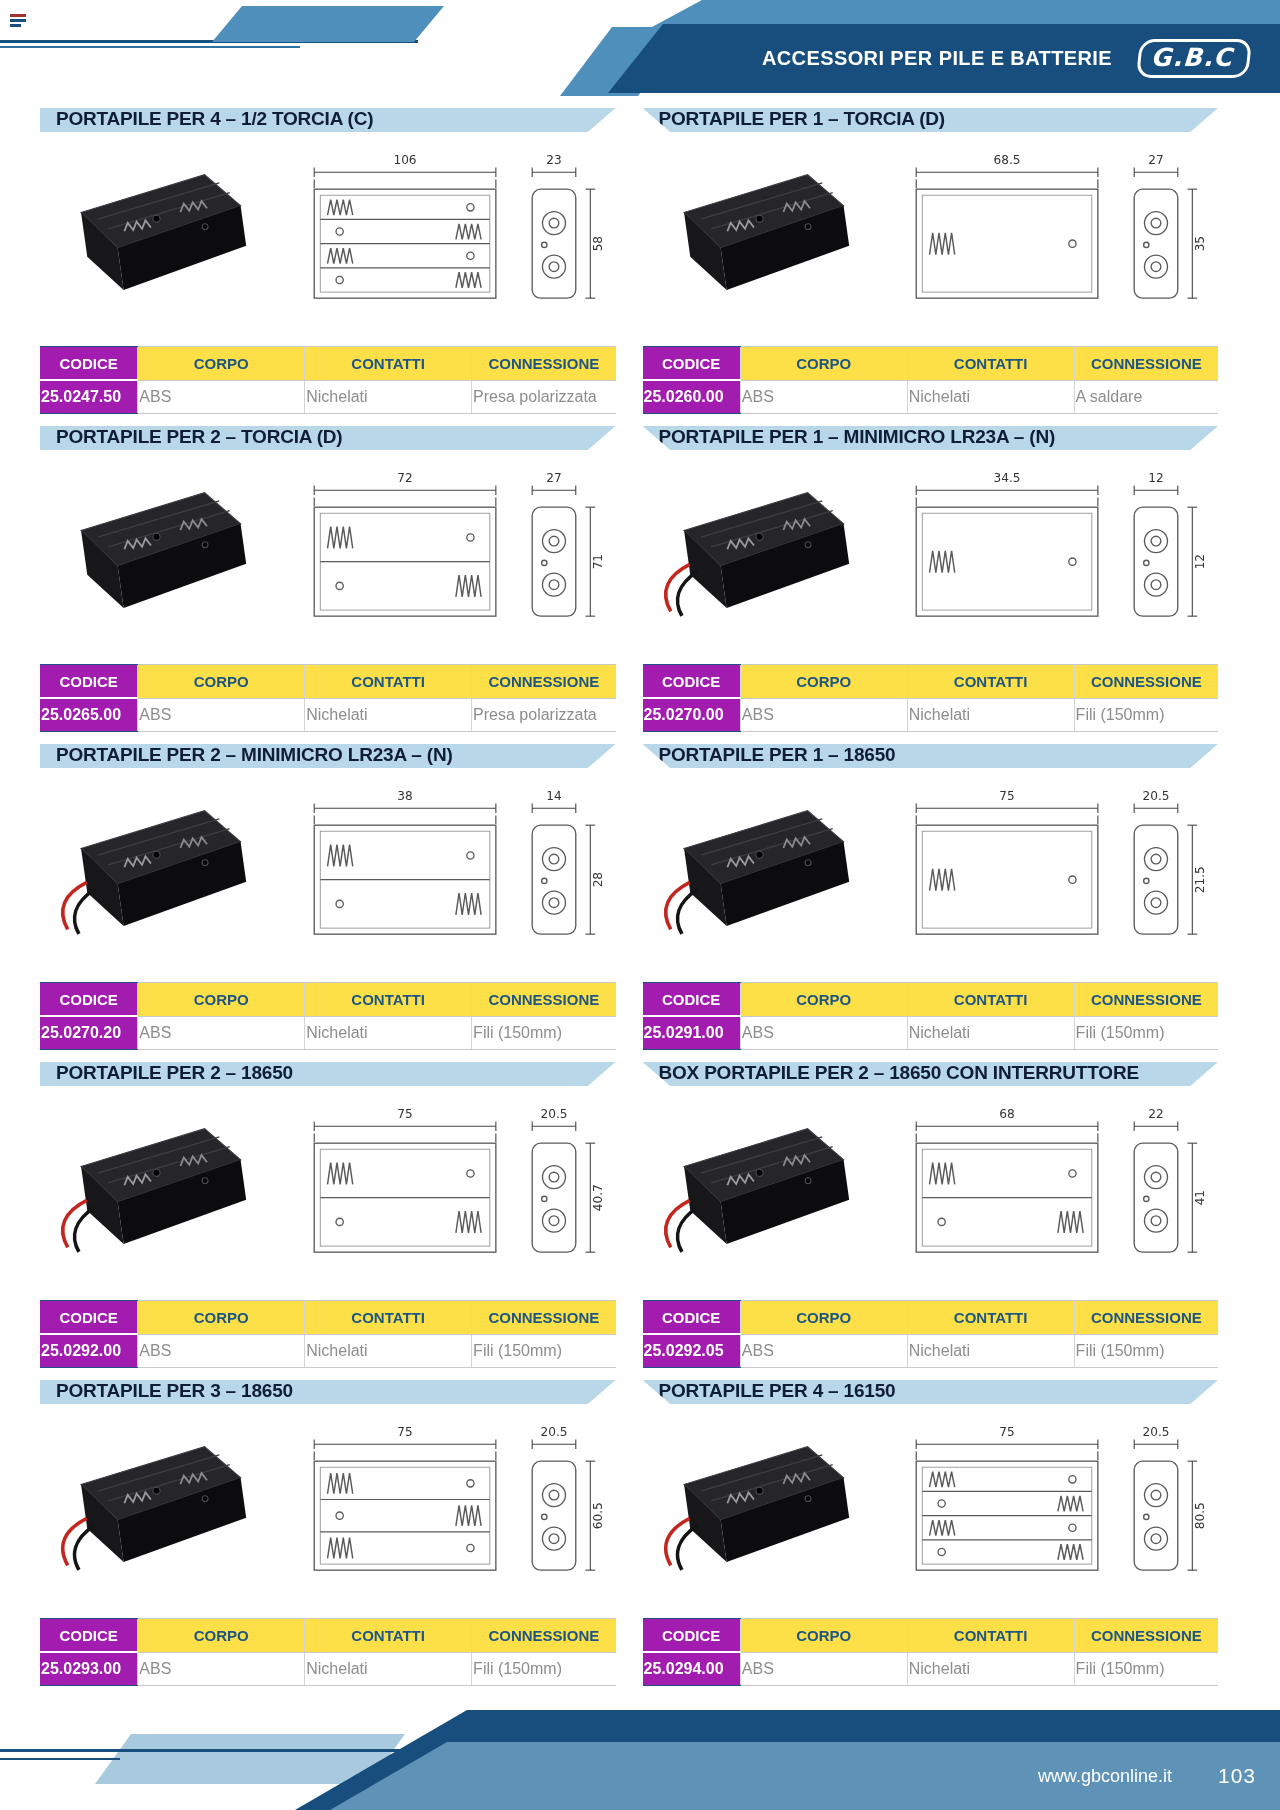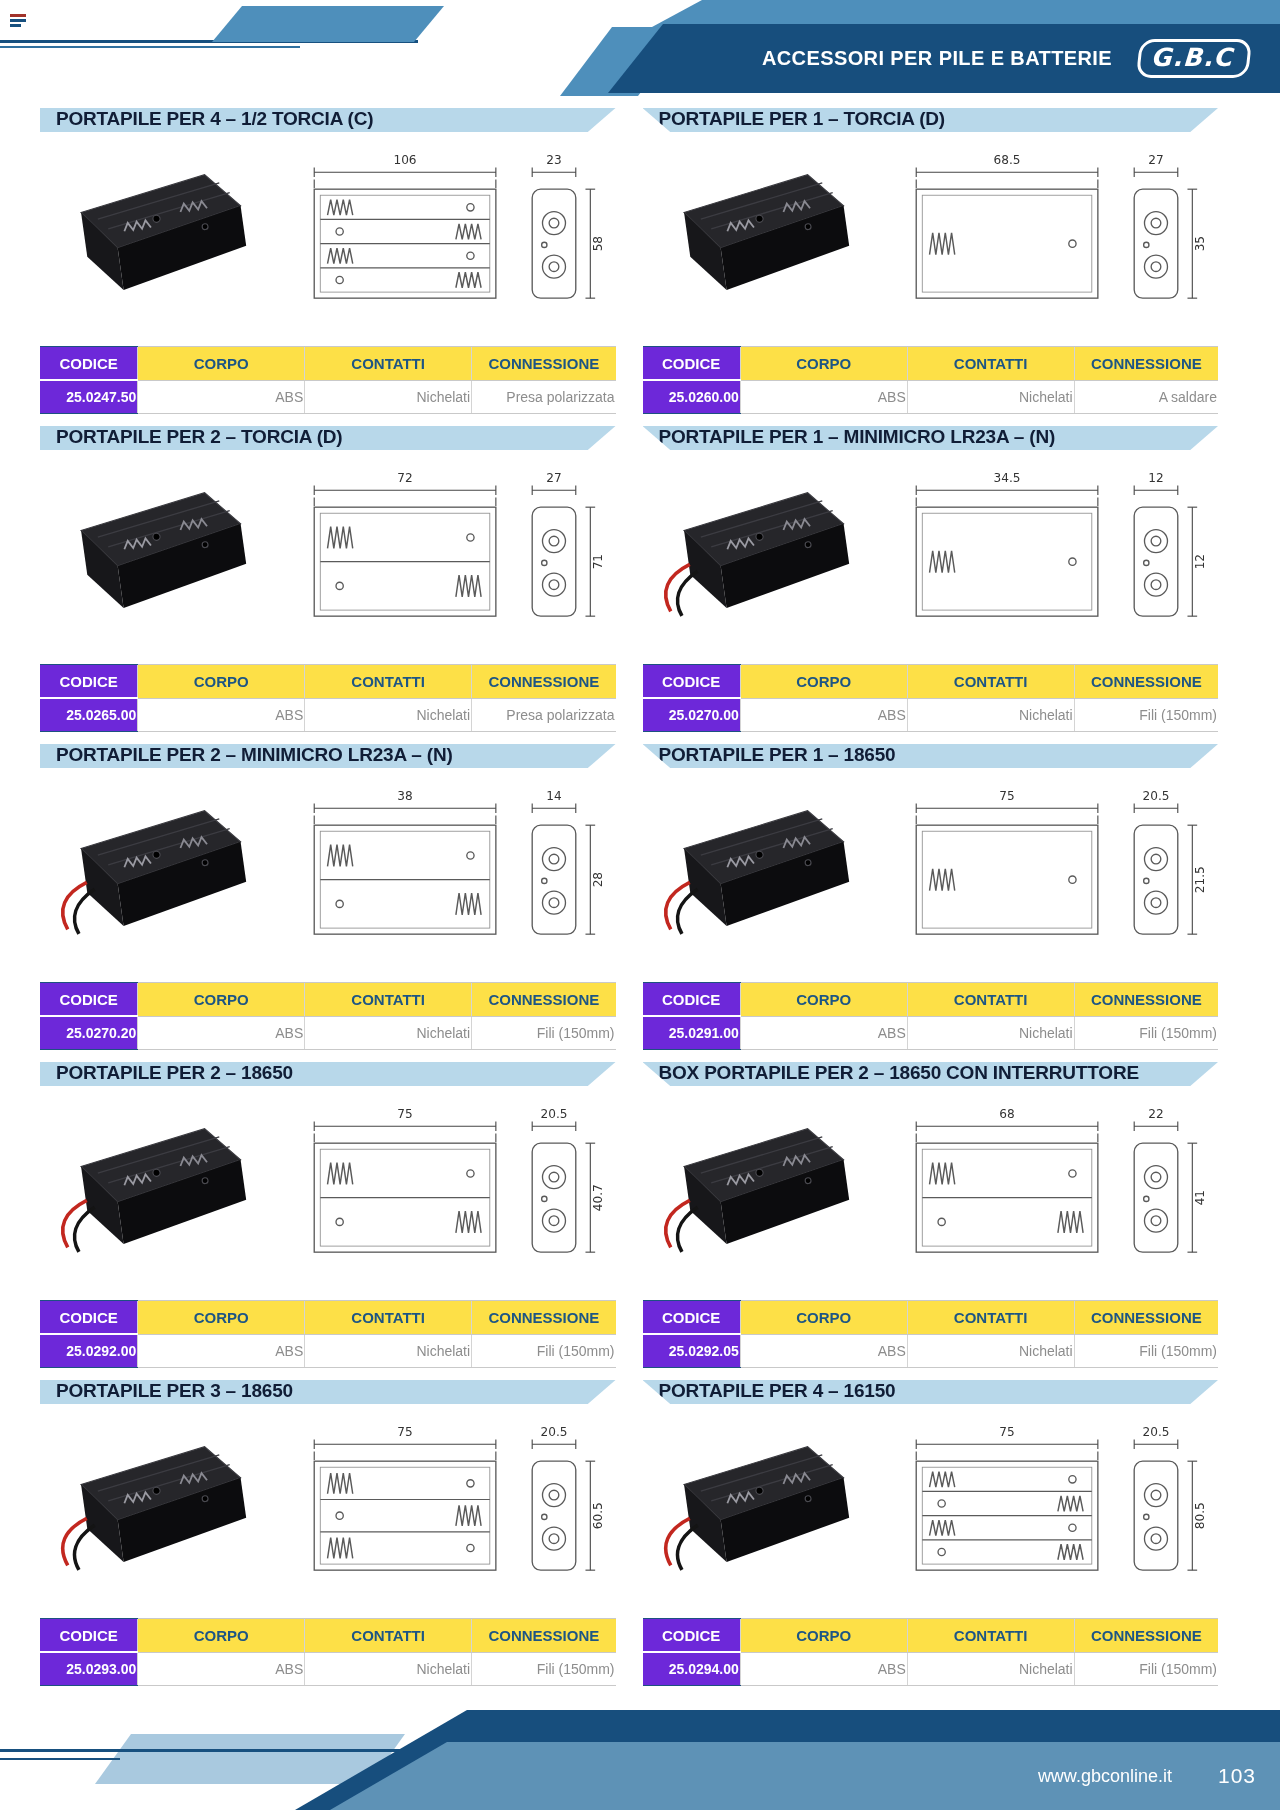--- a/index.html
+++ b/index.html
@@ -41,23 +41,23 @@
   .drawing{flex:1;padding-left:6px;}
   .drawing svg{width:96%;height:auto;display:block;margin:0 auto;}
   .dim{font-size:10px;fill:#333;font-family:"DejaVu Sans",sans-serif;}
 
   
   .spec-table{width:100%;border-collapse:collapse;table-layout:fixed;margin-bottom:4px;}
   .spec-table col.c1{width:17%;} .spec-table col.c2{width:29%;}
   .spec-table col.c3{width:29%;} .spec-table col.c4{width:25%;}
   .spec-table th{height:30px;font-size:15px;font-weight:bold;color:#1d5584;
     border-top:1px solid #c9c9c9;border-bottom:1px solid #c9c9c9;background:#fde047;}
-  .spec-table td{height:30px;font-size:14px;color:#8d8d8d;text-align:right;border-bottom:1px solid #c9c9c9;}
+  .spec-table td{height:30px;font-size:16px;color:#8d8d8d;text-align:left;border-bottom:1px solid #c9c9c9;}
   .spec-table th+th,.spec-table td+td{border-left:1px solid #d4d4d4;}
-  .spec-table .th-code,.spec-table .td-code{background:#6d28d9;color:#fff;border-color:#1d5181;}
+  .spec-table .th-code,.spec-table .td-code{background:#a21caf;color:#fff;border-color:#1d5181;}
   .spec-table .th-code{border-bottom:2px solid #fff;}
   .spec-table .td-code{font-weight:bold;}
   .spec-table th{text-align:center;}
 
   
   .ftr{position:absolute;left:0;right:0;bottom:0;height:130px;}
   .ftr-lightband{position:absolute;left:95px;bottom:26px;width:310px;height:50px;background:#a9c9df;
     clip-path:polygon(36px 0,100% 0,calc(100% - 36px) 100%,0 100%);}
   .ftr-line1{position:absolute;left:0;bottom:58px;width:430px;height:3px;background:#17507f;}
   .ftr-line2{position:absolute;left:0;bottom:50px;width:120px;height:2px;background:#17507f;}

